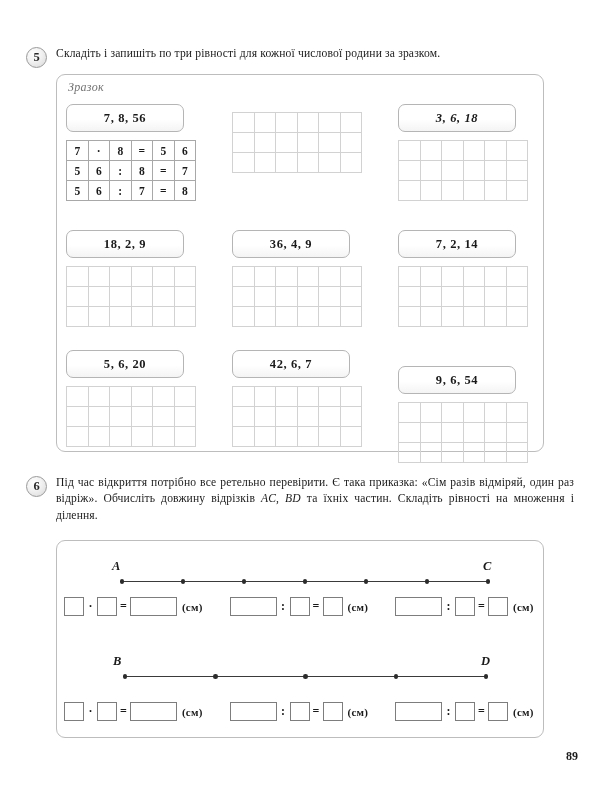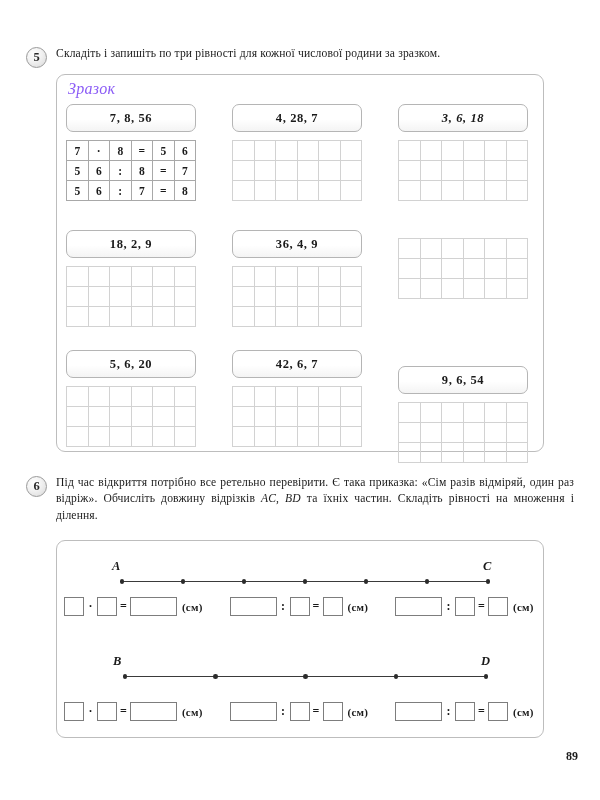--- a/index.html
+++ b/index.html
@@ -60,32 +60,32 @@
     border: 1px solid #bdbdbd;
     border-radius: 9px;
     background: #ffffff;
     box-sizing: border-box;
   }
 
   
   .sample-label {
     position: absolute;
     font-style: italic;
-    font-size: 16px;
-    color: #8b5cf6;
+    font-size: 12px;
+    color: #737373;
     letter-spacing: .3px;
   }
 
   
   .fam {
     position: absolute;
     width: 130px;
   }
   .fam-pill {
-    width: 130px;
+    width: 118px;
     height: 28px;
     border: 1px solid #b5b5b5;
     border-radius: 7px;
     background: linear-gradient(180deg, #ffffff 0%, #ffffff 55%, #f4f4f4 100%);
     display: flex;
     align-items: center;
     justify-content: center;
     font-size: 12.5px;
     font-weight: bold;
     letter-spacing: .6px;
@@ -215,21 +215,20 @@
         <td class="filled">:</td>
         <td class="filled">7</td>
         <td class="filled">=</td>
         <td class="filled">8</td>
       </tr>
     </tbody>
       </table>
   </div>
 
   <div class="fam" style="left:232px; top:104px;">
-    <div class="fam-pill">4, 28, 7</div>
     <table class="fam-grid">
       <tbody>
           <tr>
             <td></td>
             <td></td>
             <td></td>
             <td></td>
             <td></td>
             <td></td>
           </tr>
@@ -343,20 +342,21 @@
             <td></td>
             <td></td>
             <td></td>
             <td></td>
           </tr>
     </tbody>
       </table>
   </div>
 
   <div class="fam" style="left:398px; top:230px;">
+    <div class="fam-pill">7, 2, 14</div>
     <table class="fam-grid">
       <tbody>
           <tr>
             <td></td>
             <td></td>
             <td></td>
             <td></td>
             <td></td>
             <td></td>
           </tr>

